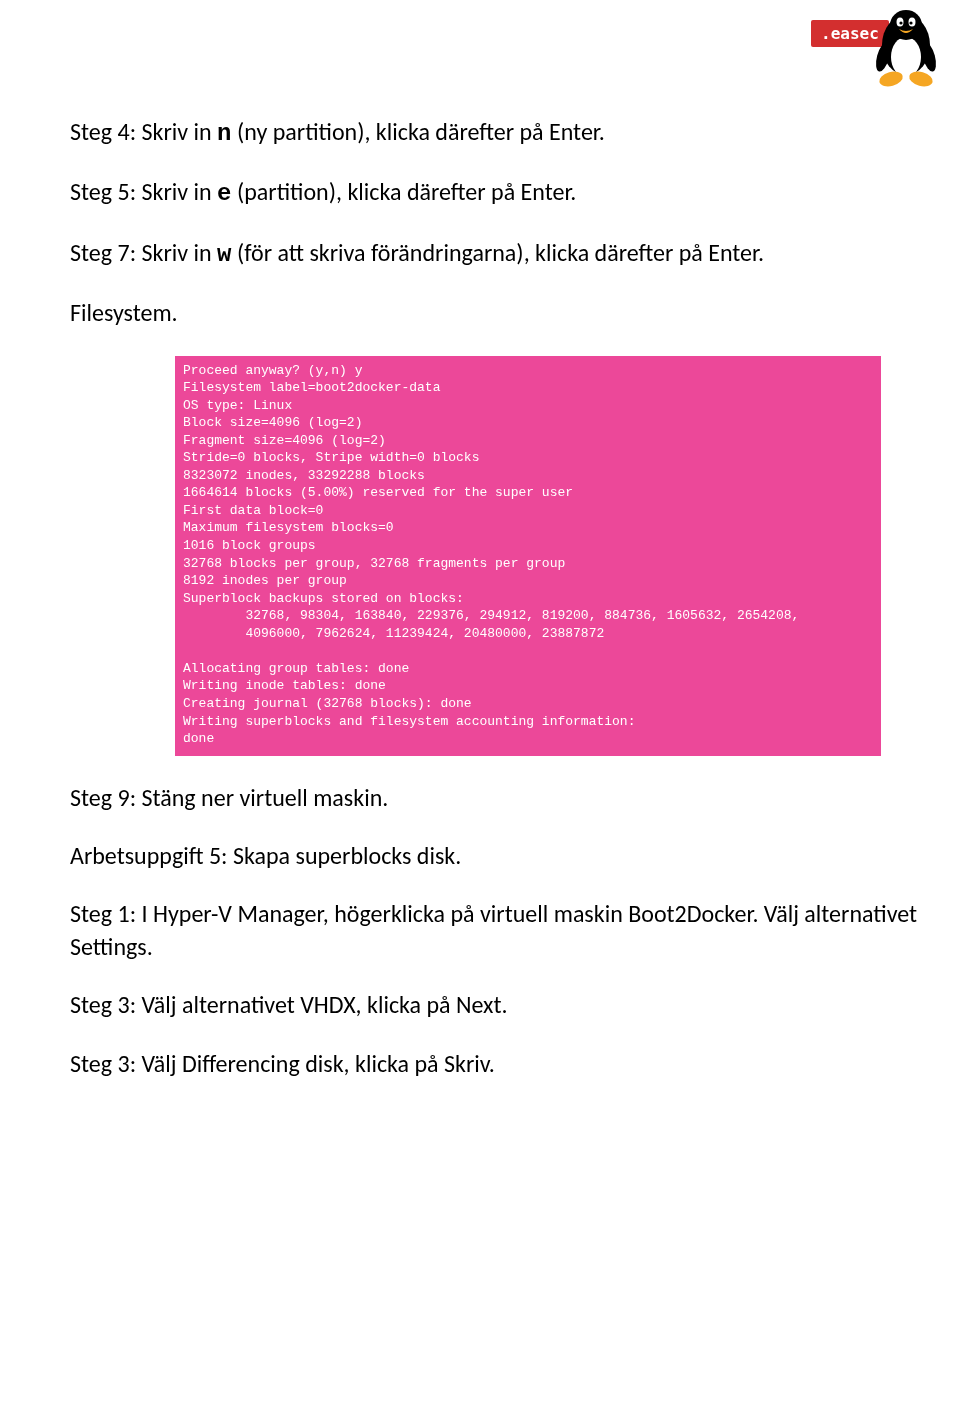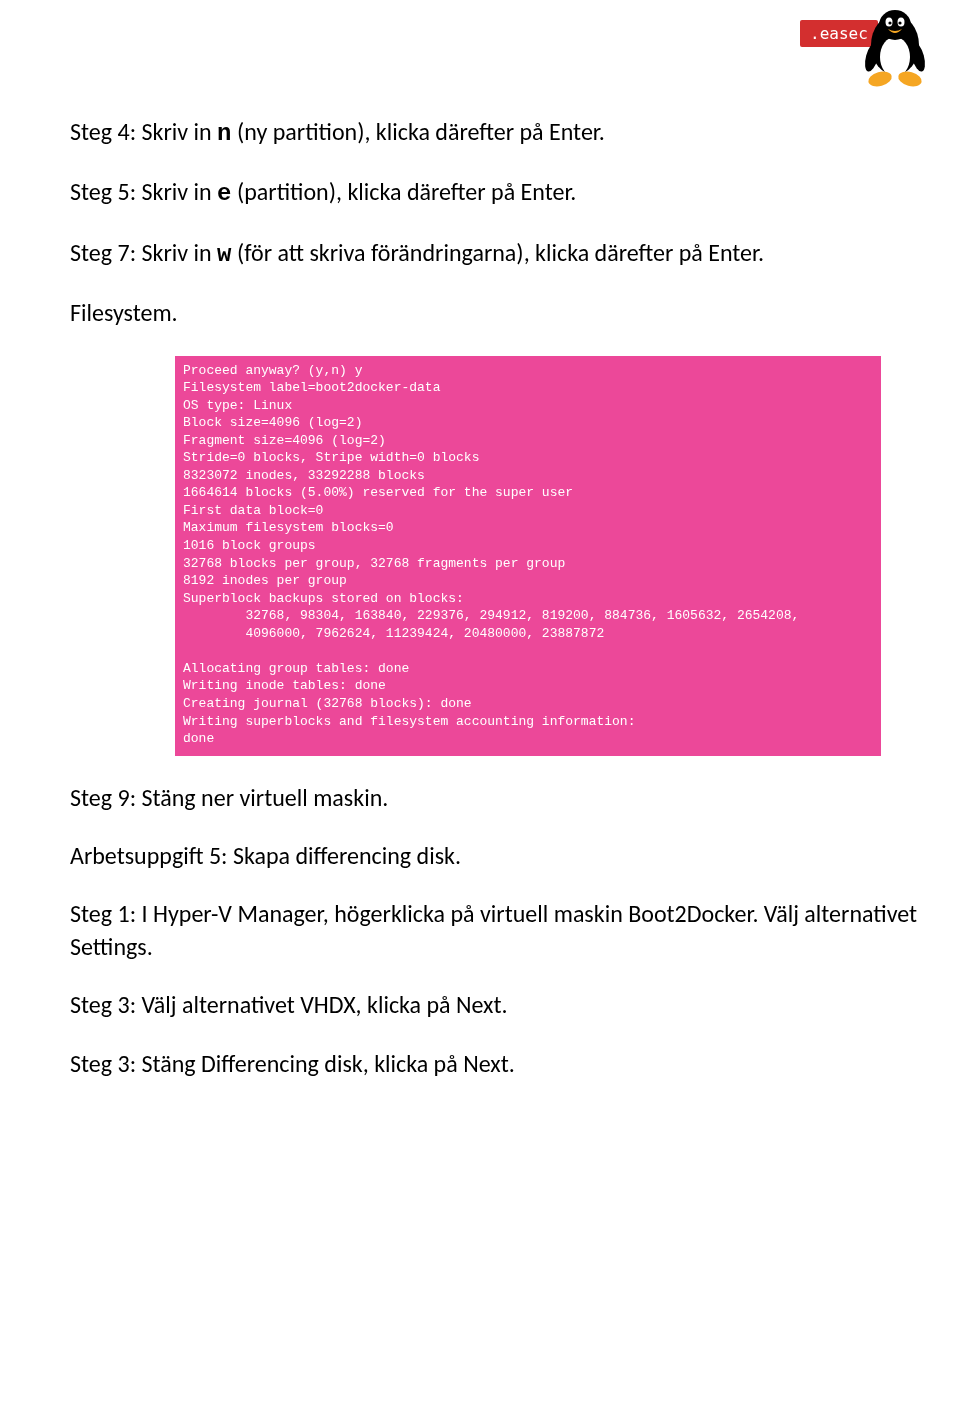--- a/index.html
+++ b/index.html
@@ -10,23 +10,24 @@
     width: 960px;
     color: #000;
   }
   .page {
     padding: 20px 20px 20px 70px;
     position: relative;
   }
   .header-logo {
     position: absolute;
     top: 5px;
-    right: 30px;
+    right: 19px;
     width: 130px;
     height: 85px;
+    font-weight: bold;
   }
   .easec-badge {
     position: absolute;
     top: 15px;
     left: 0;
     background: #d32f2f;
     color: #fff;
     font-family: monospace;
     font-size: 16px;
     padding: 4px 10px;
@@ -122,23 +123,23 @@
 
 Allocating group tables: done
 Writing inode tables: done
 Creating journal (32768 blocks): done
 Writing superblocks and filesystem accounting information:
 done</div>
 
 
     <p class="para">Steg 9: Stäng ner virtuell maskin.</p>
 
-    <p class="para">Arbetsuppgift 5: Skapa differencing disk.</p>
+    <p class="para">Arbetsuppgift 5: Skapa superblocks disk.</p>
 
     <p class="para">Steg 1: I Hyper-V Manager, högerklicka på virtuell maskin Boot2Docker. Välj alternativet Settings.</p>
 
 
     <p class="para">Steg 3: Välj alternativet VHDX, klicka på Next.</p>
 
-    <p class="para">Steg 3: Stäng Differencing disk, klicka på Next.</p>
+    <p class="para">Steg 3: Välj Differencing disk, klicka på Skriv.</p>
 
   </div>
 </div>
 
 </body></html>

